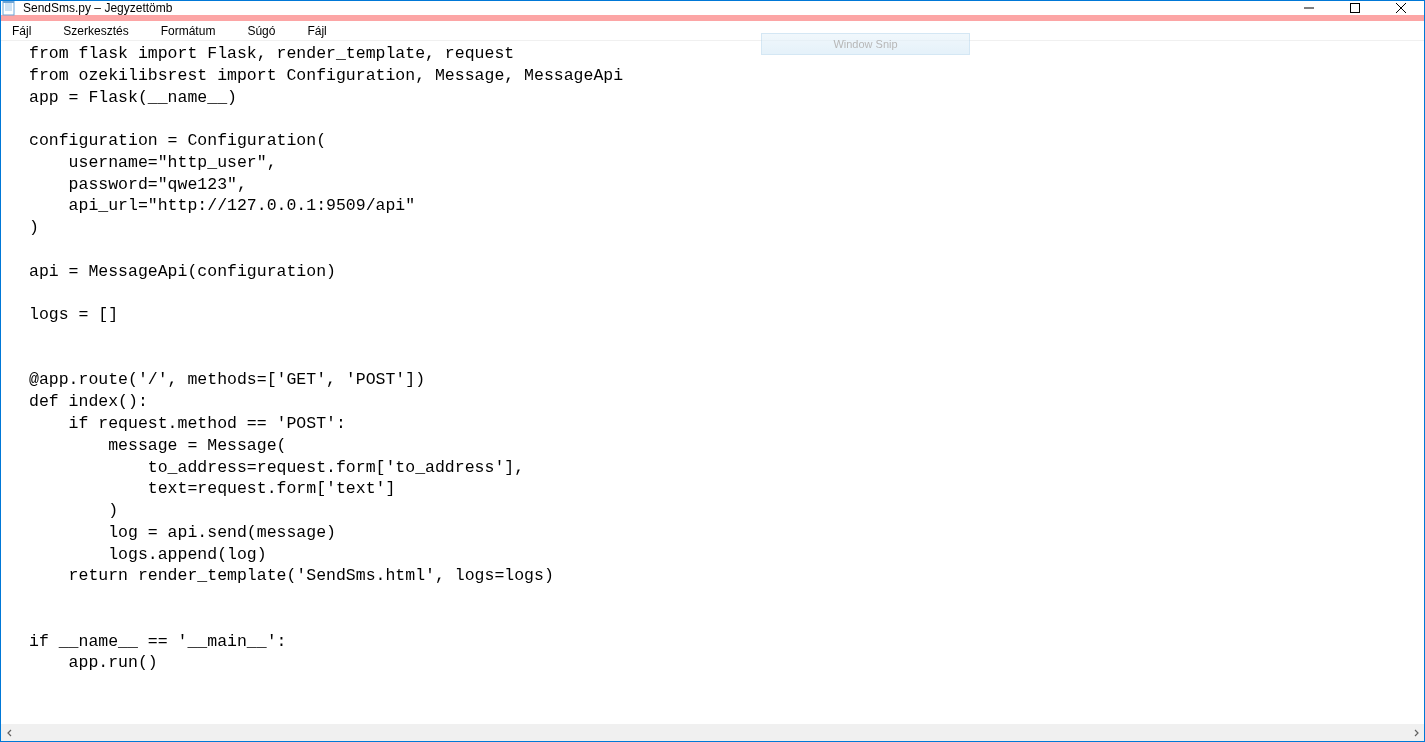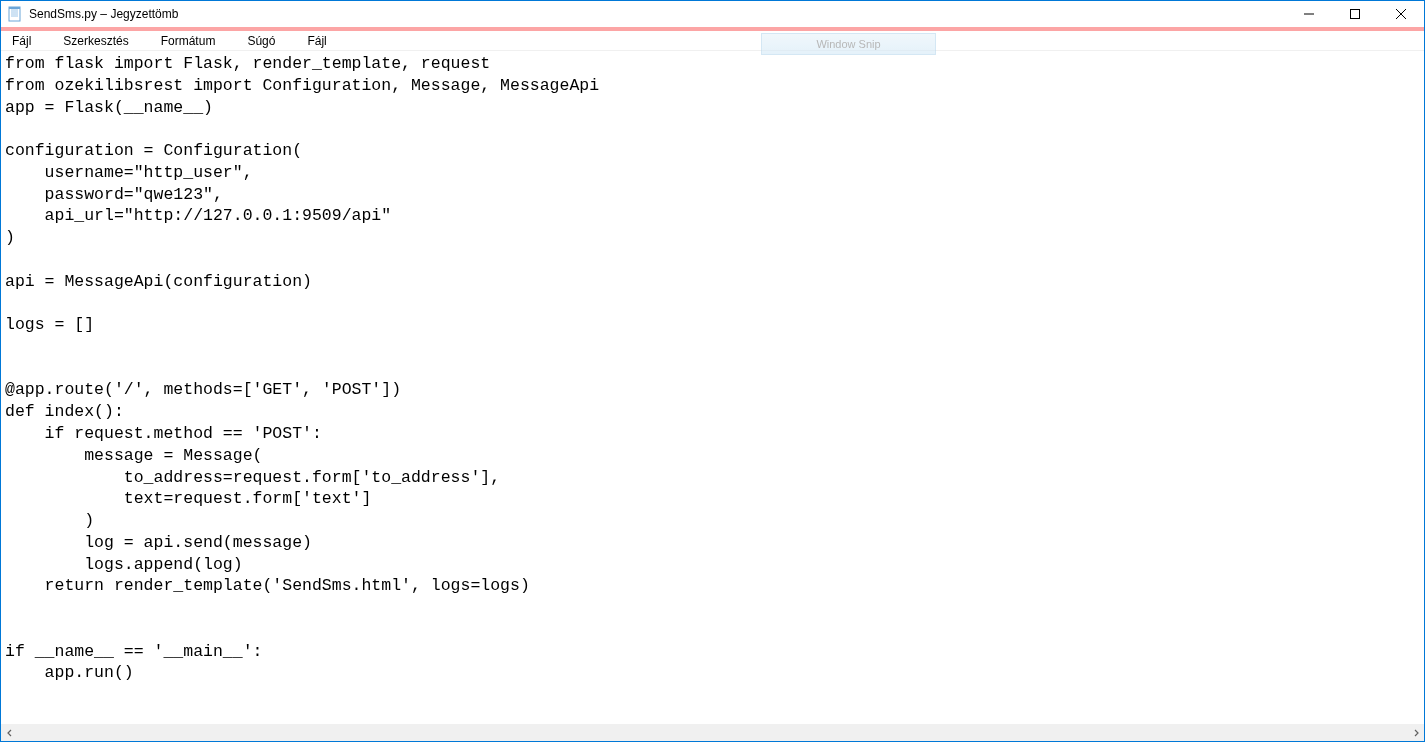--- a/index.html
+++ b/index.html
@@ -11,27 +11,26 @@
       font-family: "Segoe UI", Tahoma, sans-serif;
       font-size: 12px;
       background: #ffffff;
       width: 1425px;
       height: 742px;
       border: 1px solid #0078d7;
       overflow: hidden;
       position: relative;
     }
     .titlebar {
-      height: 30px;
+      height: 20px;
       background: #ffffff;
       display: flex;
       align-items: center;
       justify-content: space-between;
-      padding-left: 6px;
-      border-bottom: 4px solid #fca5a5;
+      border-bottom: 6px solid #fca5a5;
     }
     .titlebar-left {
       display: flex;
       align-items: center;
       gap: 6px;
     }
     .notepad-icon {
       width: 16px;
       height: 16px;
       display: inline-block;
@@ -68,34 +67,35 @@
       padding: 2px 7px;
       font-size: 12px;
       color: #000;
       cursor: default;
     }
     .editor-area {
       position: relative;
       height: calc(100% - 50px - 17px);
       overflow: hidden;
       background: #fff;
+      padding-left: 24px;
     }
     .editor-content {
       font-family: Consolas, "Courier New", monospace;
       font-size: 16.5px;
       line-height: 1.32;
       white-space: pre;
       color: #000;
       padding: 2px 4px;
     }
     .snip-overlay {
       position: absolute;
       top: 32px;
       left: 760px;
-      width: 175px;
+      width: 209px;
       height: 22px;
       background: linear-gradient(to bottom, #e8f3fb, #d4e9f7);
       border: 1px solid #b8d8ee;
       display: flex;
       align-items: center;
       justify-content: center;
       font-size: 11px;
       color: #888;
       opacity: 0.6;
       z-index: 100;

